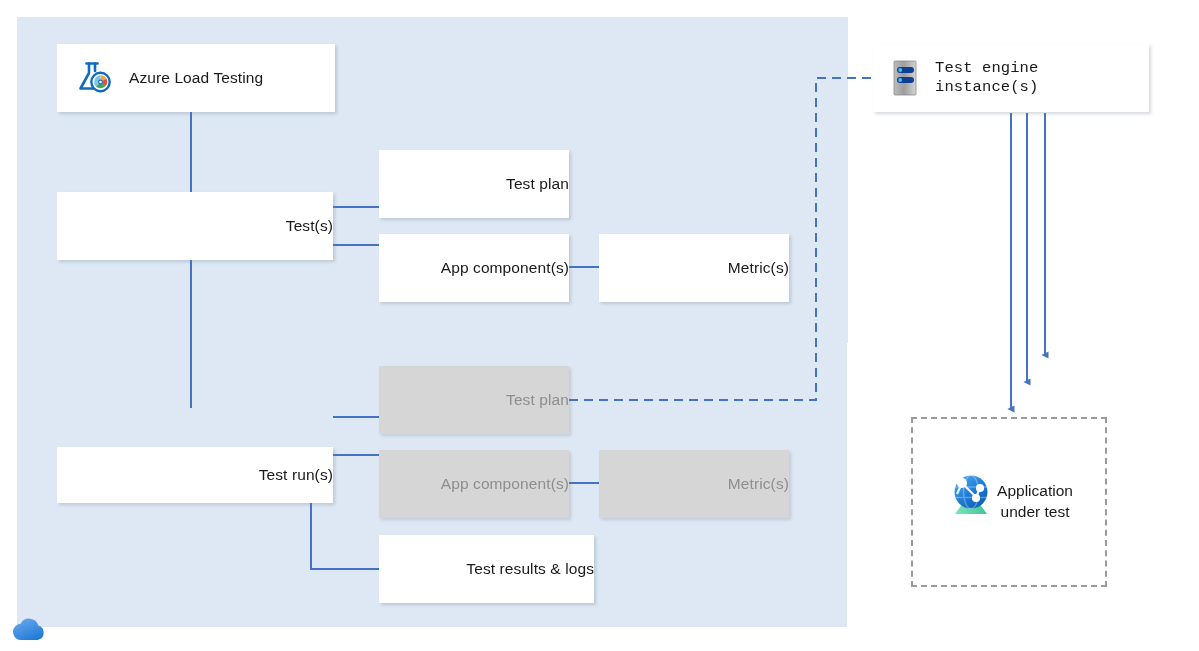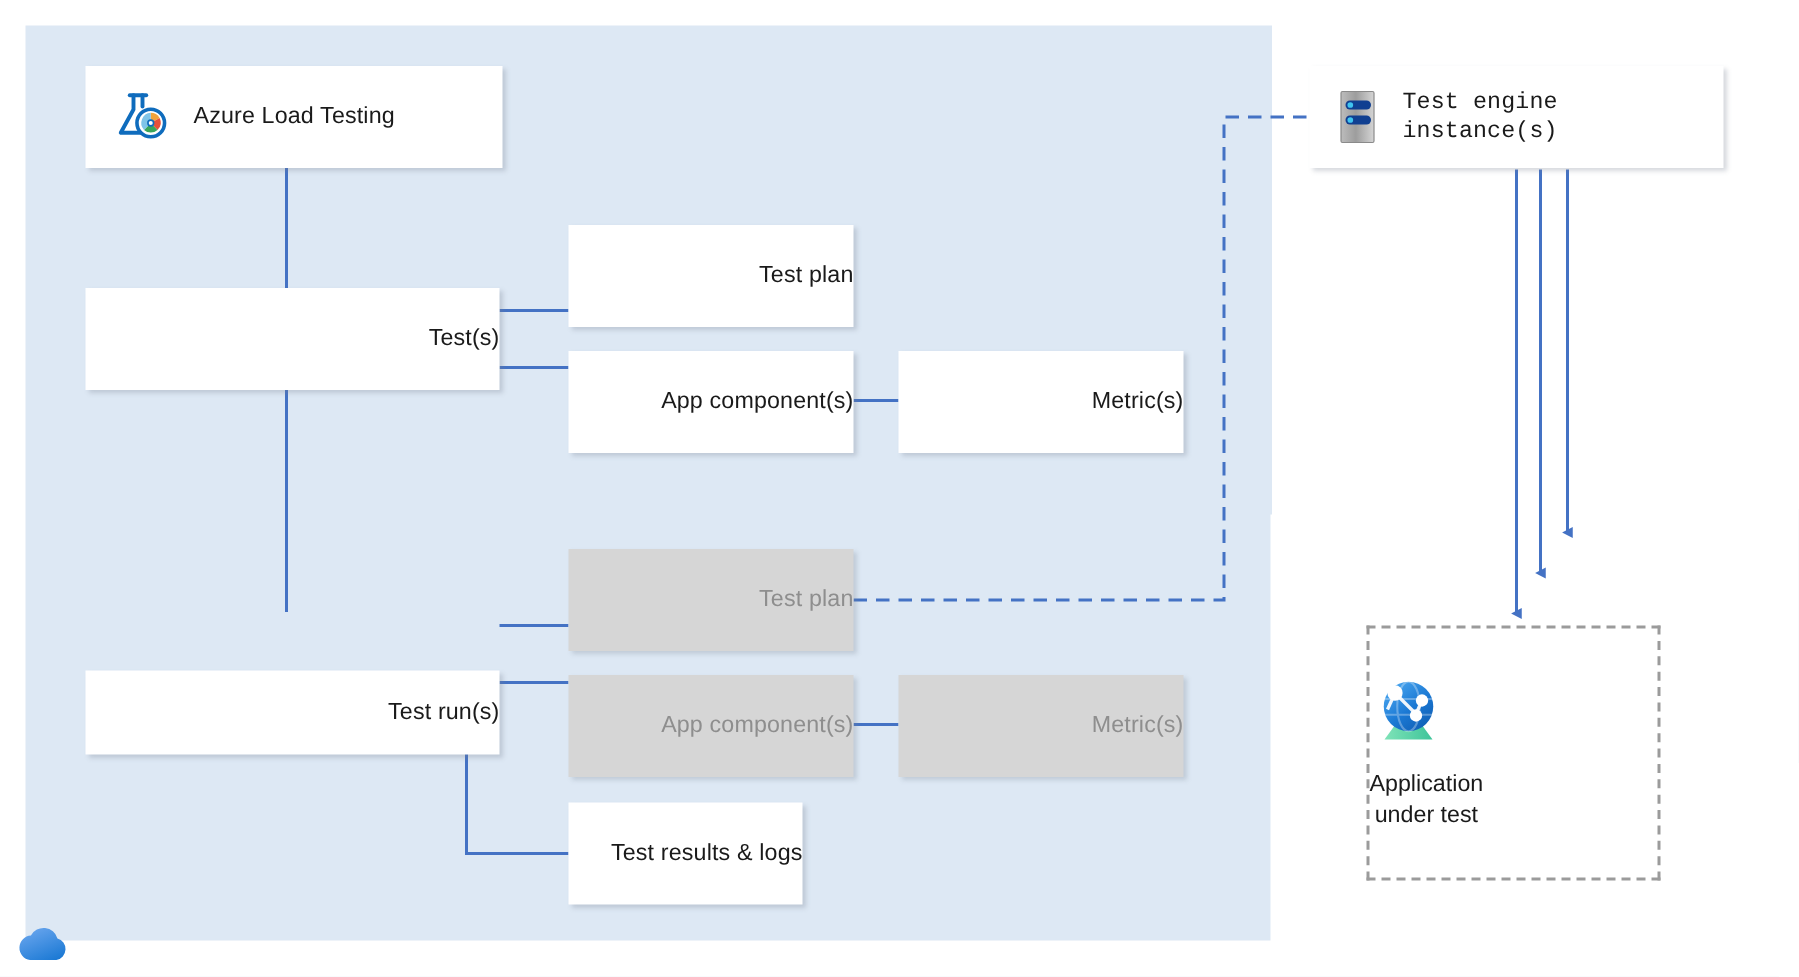--- a/index.html
+++ b/index.html
@@ -71,22 +71,22 @@
     flex: 0 0 auto;
     display: block;
     line-height: 0;
   }
   .dashed-zone {
     position: absolute;
     box-sizing: border-box;
     border: 2px dashed #9b9b9b;
     background: transparent;
     display: flex;
-    flex-direction: column;
-    align-items: flex-start;
+    flex-direction: row;
+    align-items: center;
     justify-content: center;
   }
   .dashed-zone .zone-icon {
     line-height: 0;
     margin-bottom: 14px;
   }
   .dashed-zone .zone-label {
     font-size: 15.5px;
     color: #1a1a1a;
     text-align: center;
@@ -198,21 +198,21 @@
   </div>
 
   <div class="node gray" style="left:379px; top:450px; width:190px; height:68px;">
     <span class="node-label">App component(s)</span>
   </div>
 
   <div class="node gray" style="left:599px; top:450px; width:190px; height:68px;">
     <span class="node-label">Metric(s)</span>
   </div>
 
-  <div class="node" style="left:379px; top:535px; width:156px; height:68px;">
+  <div class="node" style="left:379px; top:535px; width:215px; height:68px;">
     <span class="node-label">Test results &amp; logs</span>
   </div>
 
   <div class="node with-icon" style="left:873px; top:44px; width:276px; height:68px;font-family:Liberation Mono, monospace;">
     <span class="icon-box">
       <svg width="32" height="42" viewBox="0 0 32 42">
         <defs>
           <linearGradient id="srvgrad" x1="0" y1="0" x2="1" y2="0">
             <stop offset="0" stop-color="#bcbcbc"></stop>
             <stop offset="0.45" stop-color="#9d9d9d"></stop>

